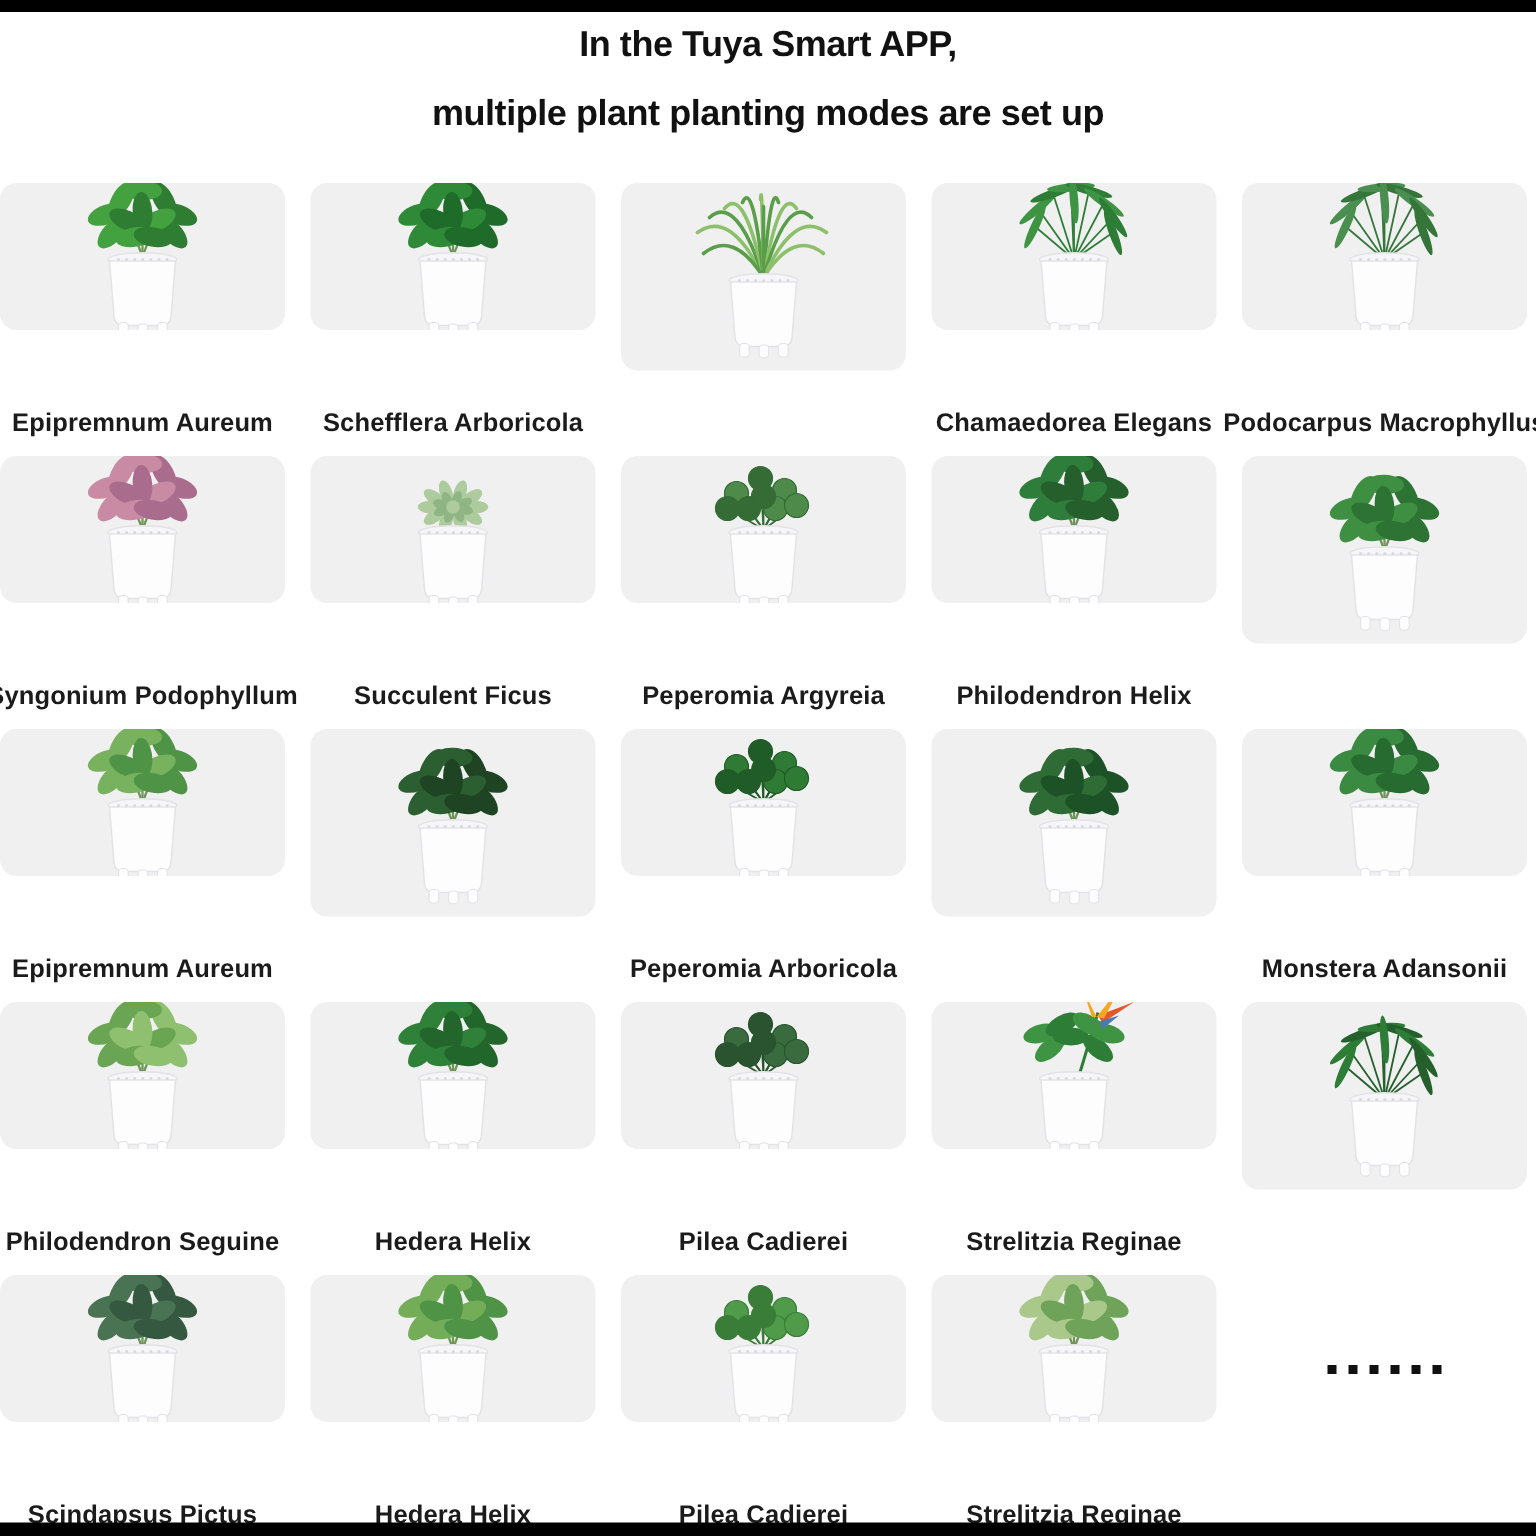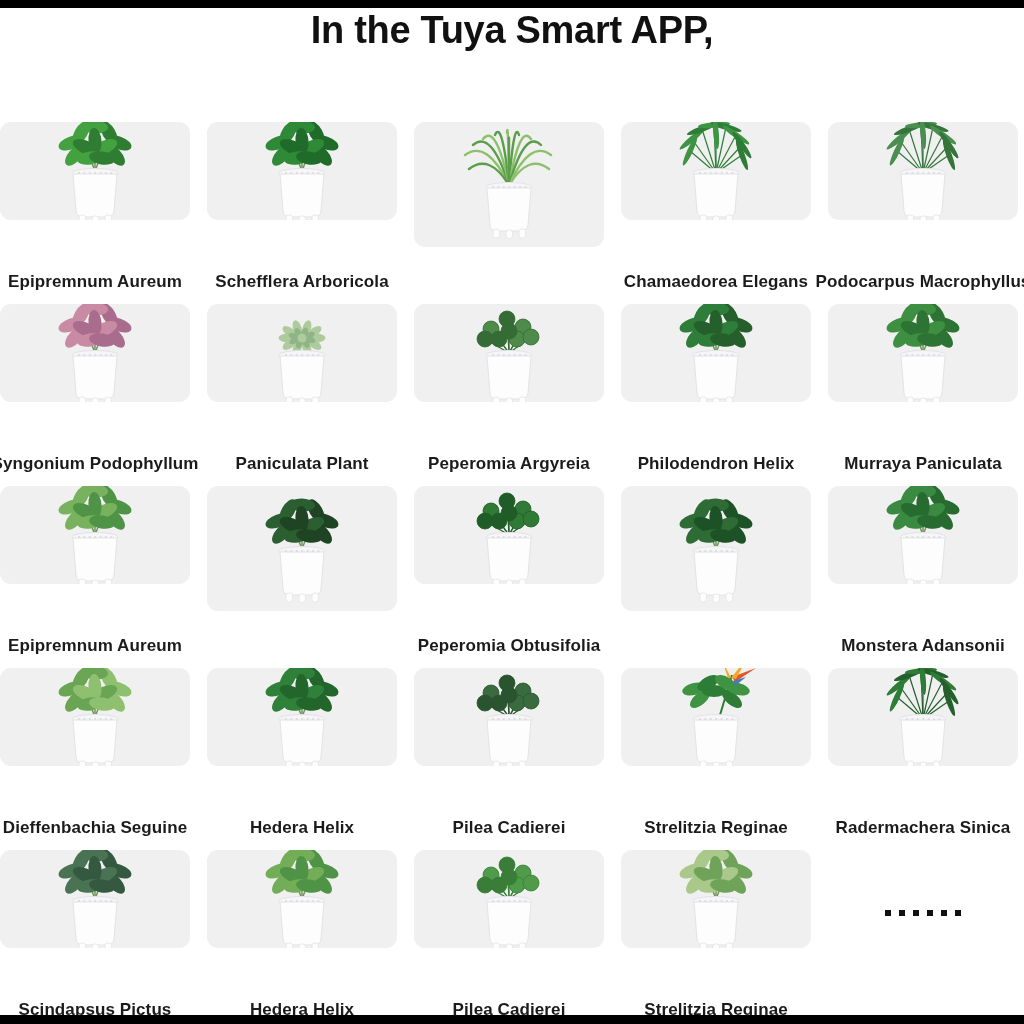--- a/index.html
+++ b/index.html
@@ -6,21 +6,21 @@
   body{
     width:1024px;height:1024px;position:relative;overflow:hidden;
     background:#ffffff;
     font-family:"Liberation Sans","DejaVu Sans",sans-serif;
   }
   .edge-bar{position:absolute;left:0;width:1024px;background:#000;}
   .edge-bar.top{top:0;height:8px;}
   .edge-bar.bottom{bottom:0;height:9px;}
   .title{
     position:absolute;top:7px;left:0;width:1024px;text-align:center;
-    font-weight:700;font-size:38px;line-height:46px;color:#111;
+    font-weight:700;font-size:24px;line-height:46px;color:#111;
     letter-spacing:-0.3px;
   }
   .grid{
     position:absolute;top:122px;left:0;width:1018px;
     display:grid;grid-template-columns:repeat(5,190px);
     column-gap:17px;grid-auto-rows:182px;
   }
   .card{width:190px;display:flex;flex-direction:column;align-items:center;}
   .tile{
     width:190px;height:125px;border-radius:11px;background:#f0f0f1;
@@ -39,20 +39,21 @@
   .dots{display:flex;gap:8px;}
   .dots span{width:6px;height:6px;background:#111;display:block;}
 </style>
 </head>
 <body>
 
 <div class="edge-bar top"></div>
 
 <div class="title">
   <div>In the Tuya Smart APP,</div>
+  <div>multiple plant planting modes are set up</div>
 </div>
 
 <div class="grid" id="plant-grid">
     <div class="card">
       <div class="tile">
         <svg width="120" height="120" viewBox="0 0 120 120">
           <line x1="60" y1="60" x2="50" y2="34" stroke="#6f9459" stroke-width="1.5"></line>
           <line x1="60" y1="60" x2="60" y2="28" stroke="#6f9459" stroke-width="1.5"></line>
           <line x1="60" y1="60" x2="70" y2="34" stroke="#6f9459" stroke-width="1.5"></line>
           <ellipse cx="40" cy="44" rx="13" ry="6.5" fill="#44a13f" transform="rotate(-48 40 44)"></ellipse>
@@ -284,21 +285,21 @@
           <rect x="70" y="104" width="6.5" height="9" rx="2.5" fill="#fdfdfe" stroke="#e3e3e7" stroke-width="0.8"></rect>
           <circle cx="44" cy="62" r="1" fill="#d9d9dd"></circle>
           <circle cx="49.4" cy="62" r="1" fill="#d9d9dd"></circle>
           <circle cx="54.8" cy="62" r="1" fill="#d9d9dd"></circle>
           <circle cx="60.2" cy="62" r="1" fill="#d9d9dd"></circle>
           <circle cx="65.6" cy="62" r="1" fill="#d9d9dd"></circle>
           <circle cx="71" cy="62" r="1" fill="#d9d9dd"></circle>
           <circle cx="76.4" cy="62" r="1" fill="#d9d9dd"></circle>
         </svg>
       </div>
-      <div class="plant-label">Paniculata Plant</div>
+      <div class="plant-label">Succulent Ficus</div>
     </div>
     <div class="card">
       <div class="tile">
         <svg width="120" height="120" viewBox="0 0 120 120">
           <line x1="60" y1="60" x2="42" y2="36" stroke="#356b35" stroke-width="1.2"></line>
           <line x1="60" y1="60" x2="58" y2="26" stroke="#356b35" stroke-width="1.2"></line>
           <line x1="60" y1="60" x2="74" y2="34" stroke="#356b35" stroke-width="1.2"></line>
           <line x1="60" y1="60" x2="50" y2="46" stroke="#356b35" stroke-width="1.2"></line>
           <line x1="60" y1="60" x2="68" y2="46" stroke="#356b35" stroke-width="1.2"></line>
           <line x1="60" y1="60" x2="36" y2="46" stroke="#356b35" stroke-width="1.2"></line>
@@ -387,21 +388,20 @@
           <rect x="70" y="104" width="6.5" height="9" rx="2.5" fill="#fdfdfe" stroke="#e3e3e7" stroke-width="0.8"></rect>
           <circle cx="44" cy="62" r="1" fill="#d9d9dd"></circle>
           <circle cx="49.4" cy="62" r="1" fill="#d9d9dd"></circle>
           <circle cx="54.8" cy="62" r="1" fill="#d9d9dd"></circle>
           <circle cx="60.2" cy="62" r="1" fill="#d9d9dd"></circle>
           <circle cx="65.6" cy="62" r="1" fill="#d9d9dd"></circle>
           <circle cx="71" cy="62" r="1" fill="#d9d9dd"></circle>
           <circle cx="76.4" cy="62" r="1" fill="#d9d9dd"></circle>
         </svg>
       </div>
-      <div class="plant-label">Murraya Paniculata</div>
     </div>
     <div class="card">
       <div class="tile">
         <svg width="120" height="120" viewBox="0 0 120 120">
           <line x1="60" y1="60" x2="50" y2="34" stroke="#6f9459" stroke-width="1.5"></line>
           <line x1="60" y1="60" x2="60" y2="28" stroke="#6f9459" stroke-width="1.5"></line>
           <line x1="60" y1="60" x2="70" y2="34" stroke="#6f9459" stroke-width="1.5"></line>
           <ellipse cx="40" cy="44" rx="13" ry="6.5" fill="#79b25f" transform="rotate(-48 40 44)"></ellipse>
           <ellipse cx="80" cy="44" rx="13" ry="6.5" fill="#4f9347" transform="rotate(48 80 44)"></ellipse>
           <ellipse cx="36" cy="32" rx="13" ry="6.5" fill="#79b25f" transform="rotate(-20 36 32)"></ellipse>
@@ -489,21 +489,21 @@
           <rect x="70" y="104" width="6.5" height="9" rx="2.5" fill="#fdfdfe" stroke="#e3e3e7" stroke-width="0.8"></rect>
           <circle cx="44" cy="62" r="1" fill="#d9d9dd"></circle>
           <circle cx="49.4" cy="62" r="1" fill="#d9d9dd"></circle>
           <circle cx="54.8" cy="62" r="1" fill="#d9d9dd"></circle>
           <circle cx="60.2" cy="62" r="1" fill="#d9d9dd"></circle>
           <circle cx="65.6" cy="62" r="1" fill="#d9d9dd"></circle>
           <circle cx="71" cy="62" r="1" fill="#d9d9dd"></circle>
           <circle cx="76.4" cy="62" r="1" fill="#d9d9dd"></circle>
         </svg>
       </div>
-      <div class="plant-label">Peperomia Obtusifolia</div>
+      <div class="plant-label">Peperomia Arboricola</div>
     </div>
     <div class="card">
       <div class="tile">
         <svg width="120" height="120" viewBox="0 0 120 120">
           <line x1="60" y1="60" x2="50" y2="34" stroke="#6f9459" stroke-width="1.5"></line>
           <line x1="60" y1="60" x2="60" y2="28" stroke="#6f9459" stroke-width="1.5"></line>
           <line x1="60" y1="60" x2="70" y2="34" stroke="#6f9459" stroke-width="1.5"></line>
           <ellipse cx="40" cy="44" rx="13" ry="6.5" fill="#2e6b35" transform="rotate(-48 40 44)"></ellipse>
           <ellipse cx="80" cy="44" rx="13" ry="6.5" fill="#1d5226" transform="rotate(48 80 44)"></ellipse>
           <ellipse cx="36" cy="32" rx="13" ry="6.5" fill="#2e6b35" transform="rotate(-20 36 32)"></ellipse>
@@ -590,21 +590,21 @@
           <rect x="70" y="104" width="6.5" height="9" rx="2.5" fill="#fdfdfe" stroke="#e3e3e7" stroke-width="0.8"></rect>
           <circle cx="44" cy="62" r="1" fill="#d9d9dd"></circle>
           <circle cx="49.4" cy="62" r="1" fill="#d9d9dd"></circle>
           <circle cx="54.8" cy="62" r="1" fill="#d9d9dd"></circle>
           <circle cx="60.2" cy="62" r="1" fill="#d9d9dd"></circle>
           <circle cx="65.6" cy="62" r="1" fill="#d9d9dd"></circle>
           <circle cx="71" cy="62" r="1" fill="#d9d9dd"></circle>
           <circle cx="76.4" cy="62" r="1" fill="#d9d9dd"></circle>
         </svg>
       </div>
-      <div class="plant-label">Dieffenbachia Seguine</div>
+      <div class="plant-label">Philodendron Seguine</div>
     </div>
     <div class="card">
       <div class="tile">
         <svg width="120" height="120" viewBox="0 0 120 120">
           <line x1="60" y1="60" x2="50" y2="34" stroke="#6f9459" stroke-width="1.5"></line>
           <line x1="60" y1="60" x2="60" y2="28" stroke="#6f9459" stroke-width="1.5"></line>
           <line x1="60" y1="60" x2="70" y2="34" stroke="#6f9459" stroke-width="1.5"></line>
           <ellipse cx="40" cy="44" rx="13" ry="6.5" fill="#2f8038" transform="rotate(-48 40 44)"></ellipse>
           <ellipse cx="80" cy="44" rx="13" ry="6.5" fill="#22662b" transform="rotate(48 80 44)"></ellipse>
           <ellipse cx="36" cy="32" rx="13" ry="6.5" fill="#2f8038" transform="rotate(-20 36 32)"></ellipse>
@@ -727,21 +727,20 @@
           <rect x="70" y="104" width="6.5" height="9" rx="2.5" fill="#fdfdfe" stroke="#e3e3e7" stroke-width="0.8"></rect>
           <circle cx="44" cy="62" r="1" fill="#d9d9dd"></circle>
           <circle cx="49.4" cy="62" r="1" fill="#d9d9dd"></circle>
           <circle cx="54.8" cy="62" r="1" fill="#d9d9dd"></circle>
           <circle cx="60.2" cy="62" r="1" fill="#d9d9dd"></circle>
           <circle cx="65.6" cy="62" r="1" fill="#d9d9dd"></circle>
           <circle cx="71" cy="62" r="1" fill="#d9d9dd"></circle>
           <circle cx="76.4" cy="62" r="1" fill="#d9d9dd"></circle>
         </svg>
       </div>
-      <div class="plant-label">Radermachera Sinica</div>
     </div>
     <div class="card">
       <div class="tile">
         <svg width="120" height="120" viewBox="0 0 120 120">
           <line x1="60" y1="60" x2="50" y2="34" stroke="#6f9459" stroke-width="1.5"></line>
           <line x1="60" y1="60" x2="60" y2="28" stroke="#6f9459" stroke-width="1.5"></line>
           <line x1="60" y1="60" x2="70" y2="34" stroke="#6f9459" stroke-width="1.5"></line>
           <ellipse cx="40" cy="44" rx="13" ry="6.5" fill="#4a7354" transform="rotate(-48 40 44)"></ellipse>
           <ellipse cx="80" cy="44" rx="13" ry="6.5" fill="#355940" transform="rotate(48 80 44)"></ellipse>
           <ellipse cx="36" cy="32" rx="13" ry="6.5" fill="#4a7354" transform="rotate(-20 36 32)"></ellipse>

